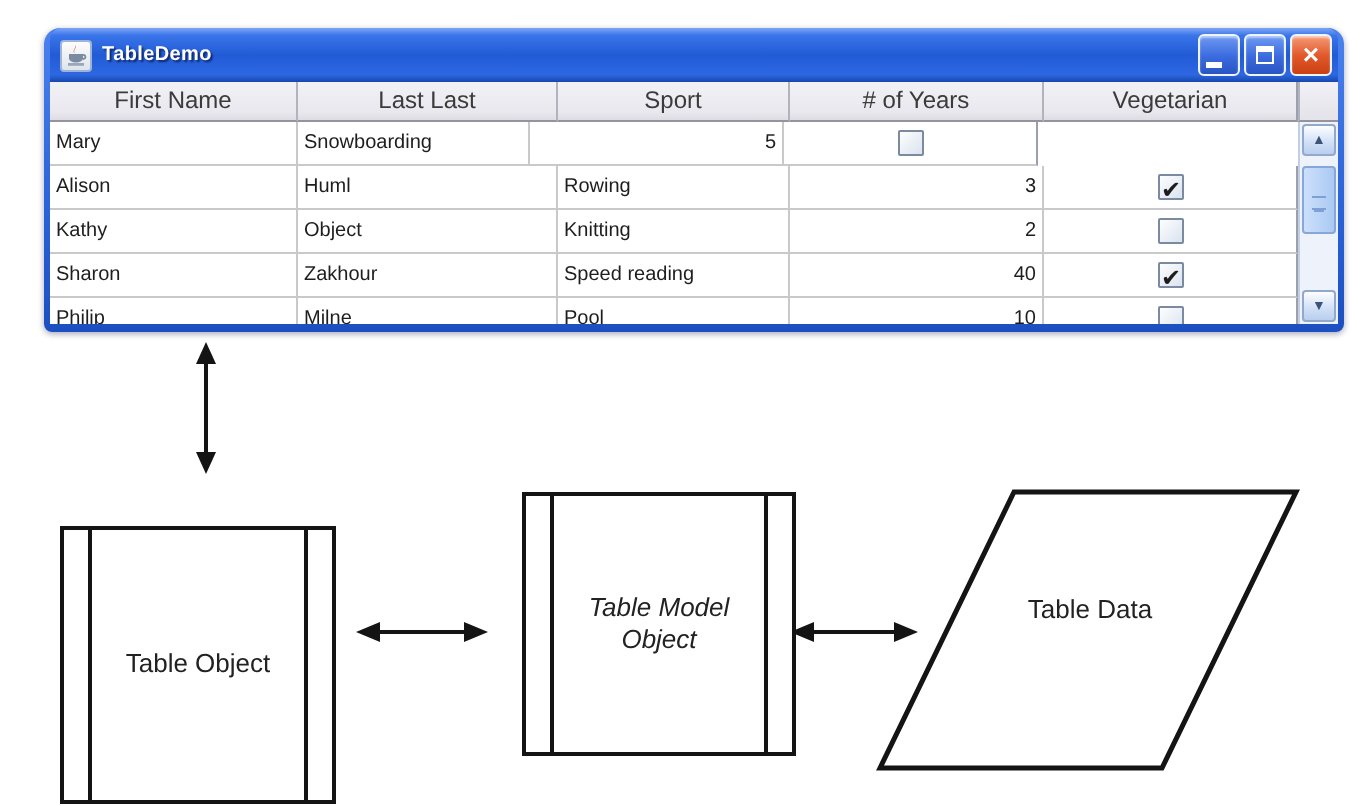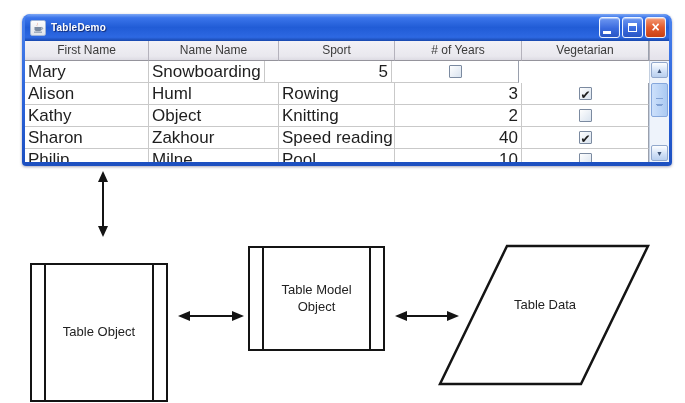--- a/index.html
+++ b/index.html
@@ -46,21 +46,21 @@
     display:flex;flex-direction:row;}
   .cols{display:flex;flex-direction:column;width:624px;flex:none;}
   .hrow{display:flex;height:20px;flex:none;}
   .hcell{box-sizing:border-box;height:20px;line-height:19px;text-align:center;
     font-size:12px;color:#3b3b3b;
     background:linear-gradient(180deg,#f2f1f6 0%,#e9e8ee 80%,#dddbe3 100%);
     border-right:1px solid #b4b2bc;border-bottom:1px solid #95949c;
     overflow:hidden;white-space:nowrap;}
   .rows{height:101px;overflow:hidden;}
   .trow{display:flex;height:22px;}
-  .tcell{box-sizing:border-box;height:22px;line-height:21px;font-size:17px;color:#1e1e1e;
+  .tcell{box-sizing:border-box;height:22px;line-height:21px;font-size:10px;color:#1e1e1e;
     background:#fff;border-right:1px solid #c9c9c9;border-bottom:1px solid #c9c9c9;
     padding:0 3px;overflow:hidden;white-space:nowrap;}
   .tcell.num{text-align:right;}
   .tcell.center{display:flex;align-items:center;justify-content:center;padding:0;}
   .c0{width:124px;} .c1{width:130px;} .c2{width:116px;} .c3{width:127px;} .c4{width:127px;border-right:1px solid #9aa0ad;}
 
   .checkbox{width:13px;height:13px;box-sizing:border-box;border:1px solid #7b8aa0;
     background:linear-gradient(135deg,#fefefe 0%,#d9e3ef 100%);border-radius:1px;
     position:relative;display:inline-block;}
   .checkbox.checked::after{content:"\2714";position:absolute;left:1px;top:-3px;
@@ -84,21 +84,21 @@
     box-shadow:0 2px 0 -1px #7fa0d4;}
 
   
   .diagram-svg{position:absolute;left:0;top:0;width:685px;height:403px;pointer-events:none;}
   .dbox{position:absolute;box-sizing:border-box;border:2px solid #141414;background:#fff;
     display:flex;align-items:center;justify-content:center;}
   .dbox .vline{position:absolute;top:0;bottom:0;width:0;border-left:2px solid #141414;}
   .vl-l{left:12px;} .vl-r{right:12px;}
   .dlabel{font-size:13px;color:#222;text-align:center;line-height:1.25;}
   .box1{left:30px;top:263px;width:138px;height:139px;}
-  .box2{left:248px;top:246px;width:137px;height:105px;}
+  .box2{left:261px;top:246px;width:137px;height:132px;font-style:italic;}
   .box2 .dlabel{width:84px;}
   .pdata-label{position:absolute;left:492px;top:297px;width:106px;}
 </style>
 </head>
 <body>
 
 <div class="window">
   <div class="titlebar">
     <span class="appicon">
       <svg width="12" height="12" viewBox="0 0 12 12">
@@ -119,21 +119,21 @@
       <span class="wbtn close">
           <span class="glyph-close">×</span>
         </span>
     </span>
   </div>
 
   <div class="content">
     <div class="cols">
       <div class="hrow">
         <div class="hcell c0">First Name</div>
-        <div class="hcell c1">Name Name</div>
+        <div class="hcell c1">Last Last</div>
         <div class="hcell c2">Sport</div>
         <div class="hcell c3"># of Years</div>
         <div class="hcell c4">Vegetarian</div>
       </div>
       <div class="rows">
 
         <div class="trow">
           <div class="tcell c0">Mary</div>
           <div class="tcell c2">Snowboarding</div>
           <div class="tcell c3 num">5</div>

